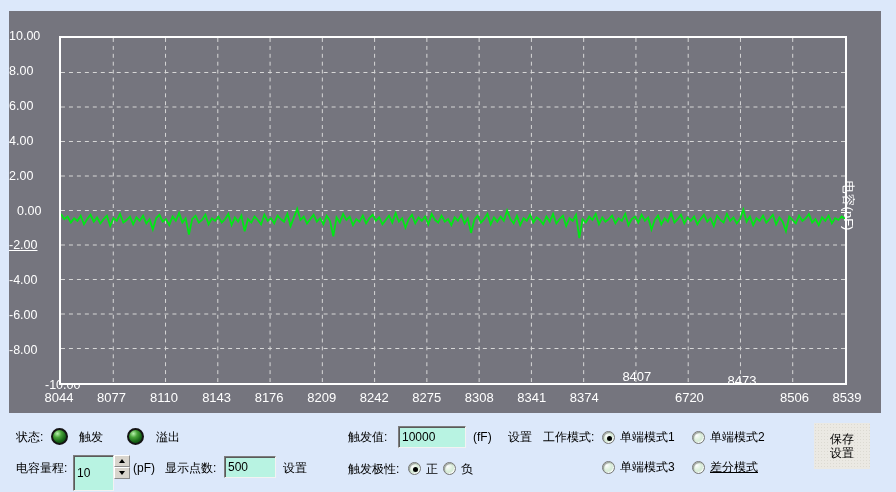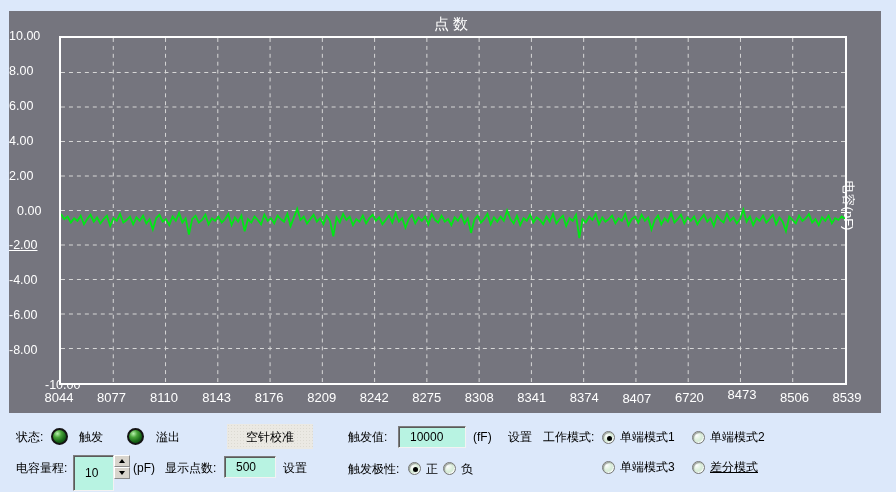--- a/index.html
+++ b/index.html
@@ -58,21 +58,21 @@
     color:#000; font-size:12px; text-align:center;
     display:flex; align-items:center; justify-content:center;
     cursor:default; line-height:14px;
   }
   .field {
     position:absolute; background:#b8f3e2; color:#000;
     font-size:12px; font-family:"Liberation Sans","DejaVu Sans",sans-serif;
     border:1px solid #7d7d7d;
     border-right-color:#f2f2f2; border-bottom-color:#f2f2f2;
     box-shadow:inset 1px 1px 0 #5a5a5a;
-    padding:0 11px; outline:none;
+    padding:0 3px; outline:none;
   }
   .spinner { position:absolute; width:16px; display:flex; flex-direction:column; }
   .spin-btn {
     flex:1; background:#d9d5cd; border:1px solid #8a8a8a;
     border-top-color:#ffffff; border-left-color:#ffffff;
     display:flex; align-items:center; justify-content:center; position:relative;
   }
   .spin-up::after {
     content:""; width:0; height:0;
     border-left:3px solid transparent; border-right:3px solid transparent;
@@ -94,21 +94,20 @@
     display:block; position:absolute; left:4px; top:4px;
     width:5px; height:5px; border-radius:50%; background:#000;
   }
 </style>
 </head>
 <body>
 
 <div class="page">
 
   <div class="chart-panel">
-    <div class="chart-title">点数</div>
 
     <div id="y-ticks">
         <div class="ytick" style="top: 17px;">10.00</div>
         <div class="ytick" style="top: 51.9px;">8.00</div>
         <div class="ytick" style="top: 86.8px;">6.00</div>
         <div class="ytick" style="top: 121.7px;">4.00</div>
         <div class="ytick" style="top: 156.6px;">2.00</div>
         <div class="ytick" style="top: 191.5px; padding-left: 8px;">0.00</div>
         <div class="ytick" style="top: 226.4px; text-decoration: underline;">-2.00</div>
         <div class="ytick" style="top: 261.3px;">-4.00</div>
@@ -153,57 +152,57 @@
         <div class="xtick" style="left: 72.5333px; top: 379px;">8077</div>
         <div class="xtick" style="left: 125.067px; top: 379px;">8110</div>
         <div class="xtick" style="left: 177.6px; top: 379px;">8143</div>
         <div class="xtick" style="left: 230.133px; top: 379px;">8176</div>
         <div class="xtick" style="left: 282.667px; top: 379px;">8209</div>
         <div class="xtick" style="left: 335.2px; top: 379px;">8242</div>
         <div class="xtick" style="left: 387.733px; top: 379px;">8275</div>
         <div class="xtick" style="left: 440.267px; top: 379px;">8308</div>
         <div class="xtick" style="left: 492.8px; top: 379px;">8341</div>
         <div class="xtick" style="left: 545.333px; top: 379px;">8374</div>
-        <div class="xtick" style="left: 597.867px; top: 380px;">8407</div>
+        <div class="xtick" style="left: 597.867px; top: 358px;">8407</div>
         <div class="xtick" style="left: 650.4px; top: 379px;">6720</div>
-        <div class="xtick" style="left: 702.933px; top: 376px;">8473</div>
+        <div class="xtick" style="left: 702.933px; top: 362px;">8473</div>
         <div class="xtick" style="left: 755.467px; top: 379px;">8506</div>
         <div class="xtick" style="left: 808px; top: 379px;">8539</div>
       </div>
 
     <div class="y2-label">电容(pF)</div>
   </div>
 
   <div class="ctl-label" style="left:16px; top:429px;">状态:</div>
 
   <div class="led" style="left:51px; top:428px;"></div>
   <div class="ctl-label" style="left:79px; top:429px;">触发</div>
 
   <div class="led" style="left:127px; top:428px;"></div>
   <div class="ctl-label" style="left:156px; top:429px;">溢出</div>
 
-  <div class="tex-button" style="left:227px; top:424px; width:86px; height:25px;">空针校准</div>
 
   <div class="ctl-label" style="left:348px; top:429px;">触发值:</div>
   <input class="field" style="left: 398px; top: 426px; width: 68px; height: 22px;" value="10000">
   <div class="ctl-label" style="left:473px; top:429px;">(fF)</div>
   <div class="ctl-label" style="left:508px; top:429px;">设置</div>
 
   <div class="ctl-label" style="left:543px; top:429px;">工作模式:</div>
 
   <div class="radio" style="left:602px; top:431px;">
     <span class="dot checked"></span>
   </div>
   <div class="ctl-label" style="left:620px; top:429px;">单端模式1</div>
 
   <div class="radio" style="left:692px; top:431px;">
     
   </div>
   <div class="ctl-label" style="left:710px; top:429px;">单端模式2</div>
 
+  <div class="tex-button" style="left:814px; top:423px; width:56px; height:46px; word-break:break-all; padding:0 15px;">保存设置</div>
 
   <div class="ctl-label" style="left:16px; top:460px;">电容量程:</div>
   <input class="field" style="left: 73px; top: 455px; width: 41px; height: 36px;" value="10">
   <div class="spinner" style="left:114px; top:455px; height:24px;">
     <div class="spin-btn spin-up"></div>
     <div class="spin-btn spin-down"></div>
   </div>
   <div class="ctl-label" style="left:133px; top:460px;">(pF)</div>
 
   <div class="ctl-label" style="left:165px; top:460px;">显示点数:</div>

